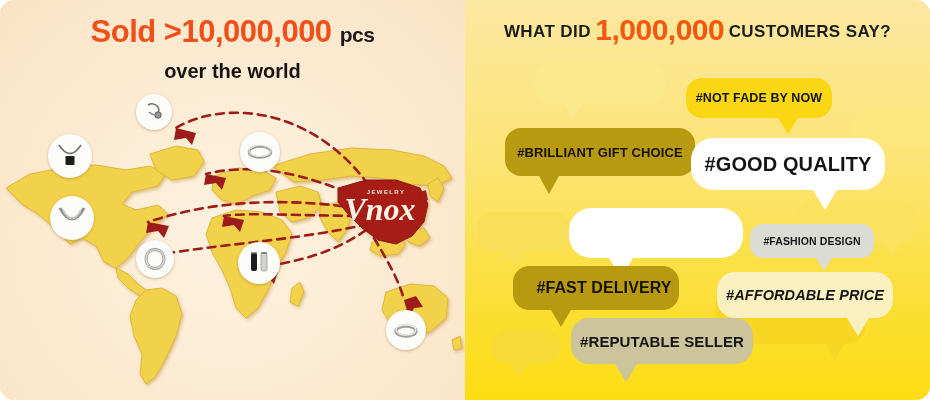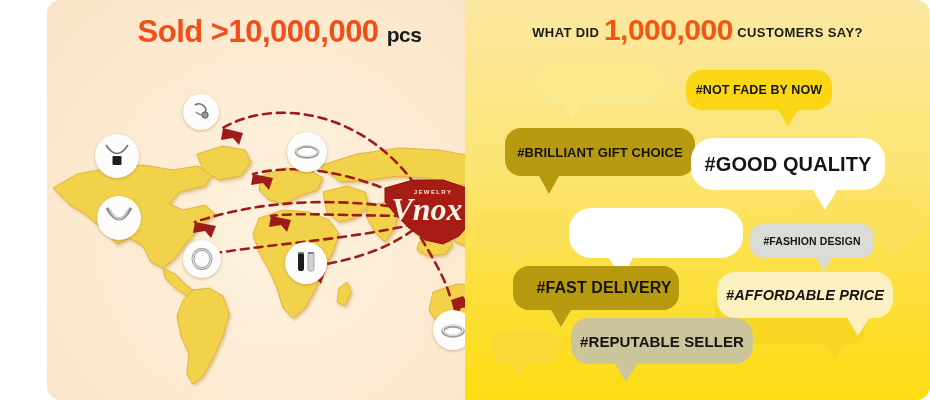--- a/index.html
+++ b/index.html
@@ -1,21 +1,21 @@
 <!DOCTYPE html>
 <html><head>
 <meta charset="utf-8">
 <style>
   html,body{margin:0;padding:0;background:#fff;}
   body{width:930px;height:400px;overflow:hidden;font-family:"Liberation Sans",sans-serif;}
   #banner{position:relative;width:930px;height:400px;background:#ffffff;}
 
   
   #left-panel{position:absolute;left:0;top:0;width:465px;height:400px;
-    background:#fdeed6;border-radius:14px 0 0 14px;overflow:hidden;margin-left:47px;}
+    background:#fdeed6;border-radius:14px 0 0 14px;overflow:hidden;}
   #left-panel .bg-warm{position:absolute;inset:0;
     background:radial-gradient(ellipse at 50% 58%, #fdf2e0 0%, #fcead0 60%, #f9e3c6 100%);}
 
   .headline{position:absolute;left:0;top:14px;width:465px;text-align:center;
     font-size:31px;font-weight:bold;letter-spacing:-.5px;white-space:nowrap;}
   .headline .hl-red{color:#f04f19;}
   .headline .hl-pcs{color:#1a1a1a;font-size:21px;}
   .subhead{position:absolute;left:0;top:60px;width:465px;text-align:center;
     color:#17140f;font-size:20px;font-weight:bold;}
 
@@ -28,21 +28,21 @@
     align-items:center;justify-content:center;overflow:hidden;}
   .badge svg{display:block;}
 
   
   #right-panel{position:absolute;left:465px;top:0;width:465px;height:400px;
     background:linear-gradient(180deg,#fbe8a1 0%,#fce473 42%,#fcdf3c 72%,#fcdd12 100%);
     border-radius:0 14px 14px 0;overflow:hidden;}
 
   .rp-header{position:absolute;left:0;top:13px;width:465px;text-align:center;
     white-space:nowrap;font-weight:bold;}
-  .rp-header .h-small{font-size:13px;color:#1b1b1b;letter-spacing:.4px;}
+  .rp-header .h-small{font-size:17px;color:#1b1b1b;letter-spacing:.4px;}
   .rp-header .h-num{font-size:30px;color:#f4570f;letter-spacing:-.5px;
     vertical-align:-3px;}
 
   
   .bubble{position:absolute;border-radius:16px;display:flex;align-items:center;
     justify-content:center;box-sizing:border-box;}
   .bubble .btxt{font-weight:bold;color:#141414;white-space:nowrap;
     letter-spacing:.1px;line-height:1;}
   .bubble .tail{position:absolute;width:0;height:0;border-left:10px solid transparent;
     border-right:10px solid transparent;top:100%;}
@@ -53,20 +53,21 @@
 
 <div id="banner">
 
   <div id="left-panel">
     <div class="bg-warm"></div>
 
     <div class="headline">
       <span class="hl-red">Sold &gt;10,000,000</span>
       <span class="hl-pcs">pcs</span>
     </div>
+    <div class="subhead">over the world</div>
 
     <div id="map-wrap">
       <svg id="map-svg" viewBox="0 0 465 300">
         <defs>
           <filter id="landshadow" x="-20%" y="-20%" width="150%" height="150%">
             <feDropShadow dx="1.5" dy="2" stdDeviation="1.6" flood-color="#b9862e" flood-opacity=".45"></feDropShadow>
           </filter>
         </defs>
         <g filter="url(#landshadow)">
 
@@ -207,21 +208,21 @@
     <div class="bubble ghost" style="left:12px;top:212px;width:92px;height:40px;background:#f9df58;">
       <span class="tail" style="left:28px;border-top:14px solid #f9df58;"></span>
     </div>
     <div class="bubble ghost" style="left:26px;top:330px;width:70px;height:34px;background:#f8da36;">
       <span class="tail" style="left:18px;border-top:12px solid #f8da36;"></span>
     </div>
     <div class="bubble ghost" style="left:332px;top:200px;width:120px;height:42px;background:#fae25f;">
       <span class="tail" style="left:86px;border-top:14px solid #fae25f;"></span>
     </div>
 
-    <div class="bubble" style="left:221px;top:70px;width:146px;height:40px;background:#fad614;">
+    <div class="bubble" style="left:221px;top:78px;width:146px;height:40px;background:#fad614;">
       <span class="btxt" style="font-size:12.5px;">#NOT FADE BY NOW</span>
       <span class="tail" style="left:92px;border-top:16px solid #fad614;"></span>
     </div>
 
     <div class="bubble" style="left:40px;top:128px;width:190px;height:48px;background:#b79a10;">
       <span class="btxt" style="font-size:13px;color:#151200;">#BRILLIANT GIFT CHOICE</span>
       <span class="tail" style="left:34px;border-top:18px solid #b79a10;"></span>
     </div>
 
     <div class="bubble" style="left:226px;top:138px;width:194px;height:52px;background:#ffffff;border-radius:22px;">

